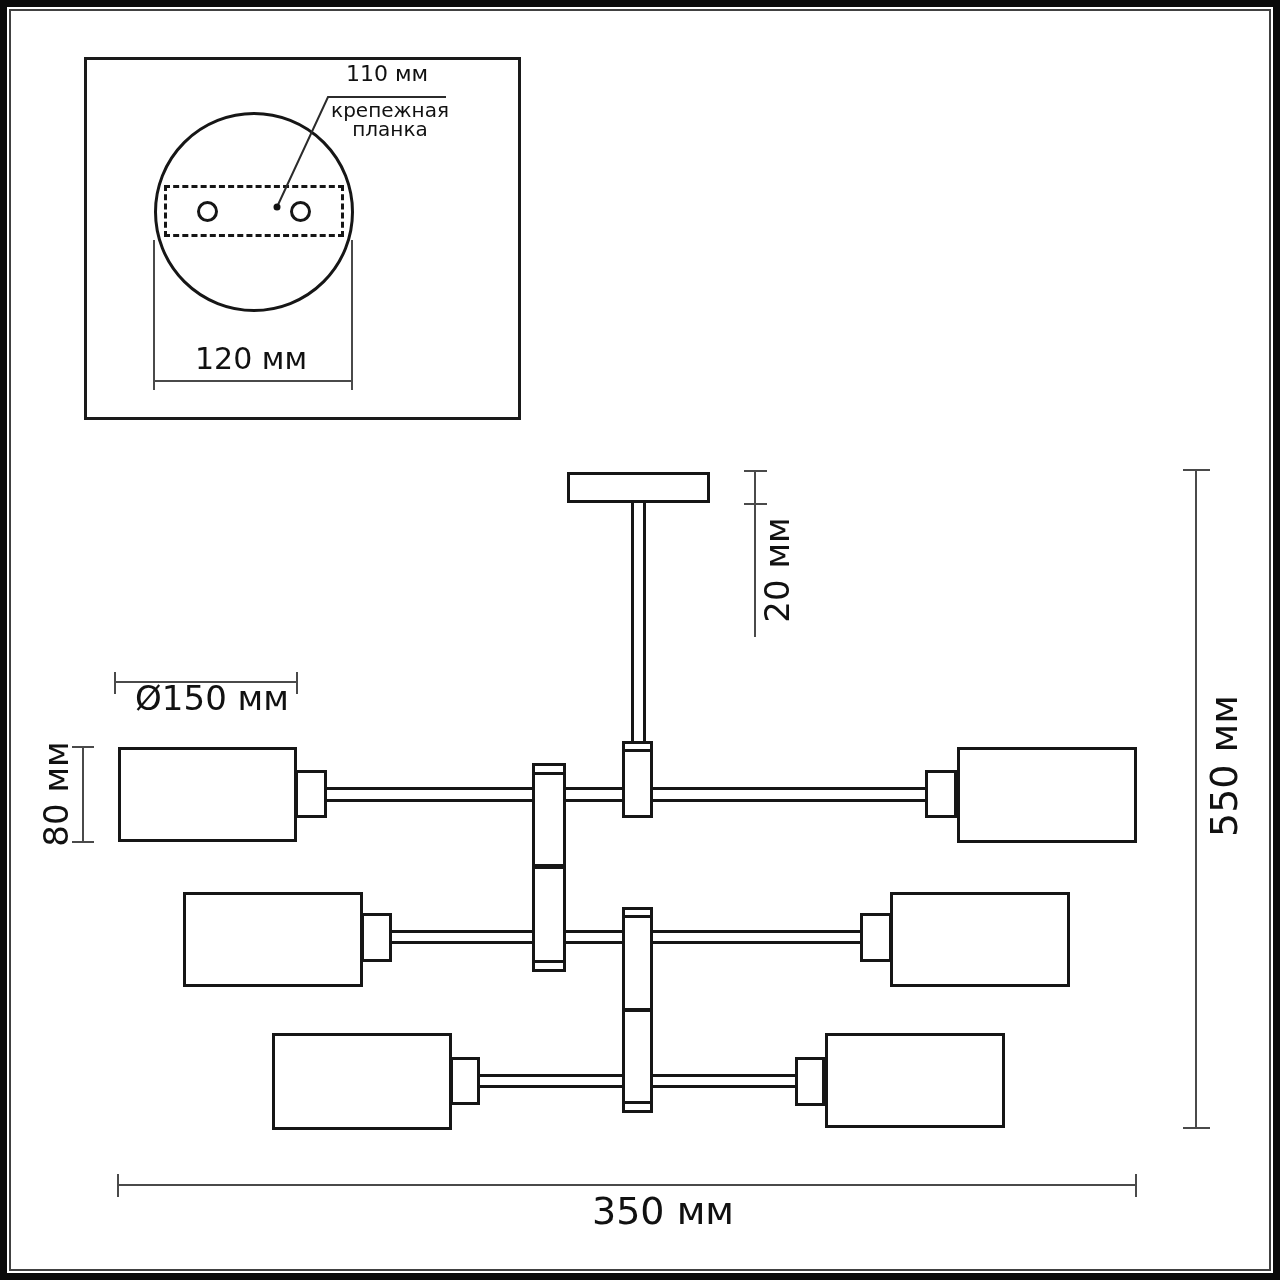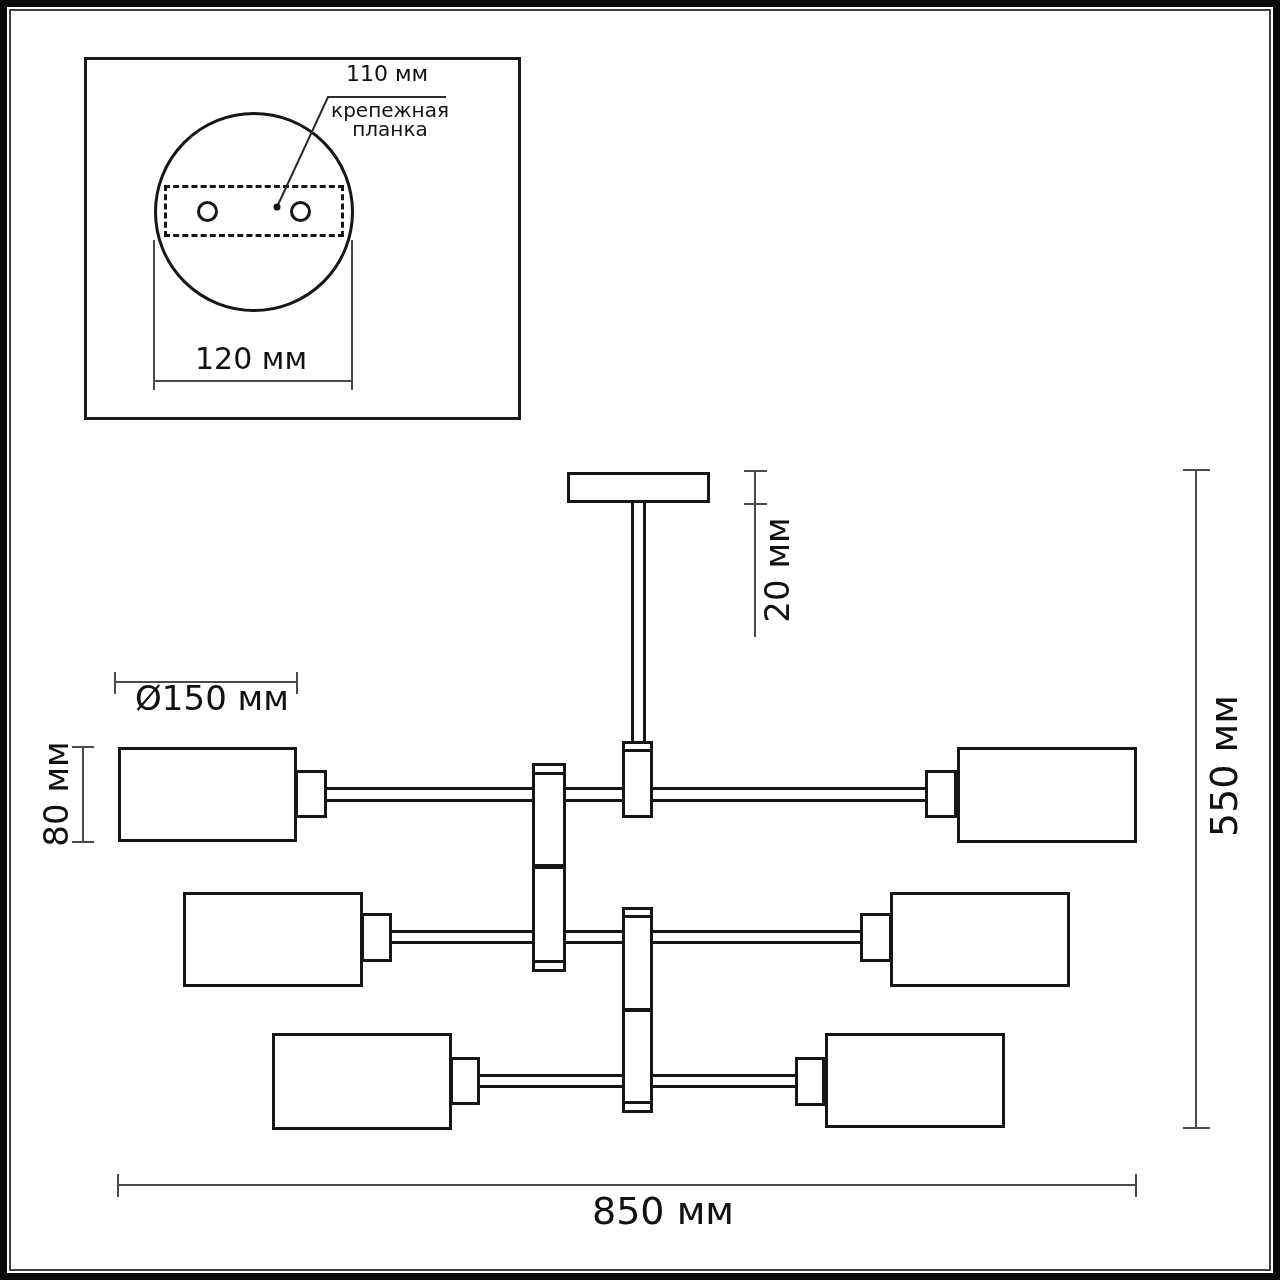--- a/index.html
+++ b/index.html
@@ -112,14 +112,14 @@
   </svg>
 
   <div class="lbl lbl-sm" style="left:327px;top:62px;width:120px;">110 мм</div>
   <div class="lbl lbl-plate" style="left:316px;top:101px;width:148px;">крепежная
 планка</div>
   <div class="lbl lbl-120" style="left:171px;top:343px;width:160px;">120 мм</div>
   <div class="lbl lbl-dim" style="left:112px;top:636px;width:200px;margin-top:44px;">Ø150 мм</div>
   <div class="lbl lbl-dim rot" style="left:-7px;top:774px;width:130px;height:40px;">80 мм</div>
   <div class="lbl lbl-dim rot" style="left:714px;top:550px;width:130px;height:40px;">20 мм</div>
   <div class="lbl lbl-big rot" style="left:1149px;top:746px;width:150px;height:40px;">550 мм</div>
-  <div class="lbl lbl-big" style="left:523px;top:1191px;width:280px;">850 мм</div>
+  <div class="lbl lbl-big" style="left:523px;top:1191px;width:280px;">350 мм</div>
 </div>
 
 </body></html>

